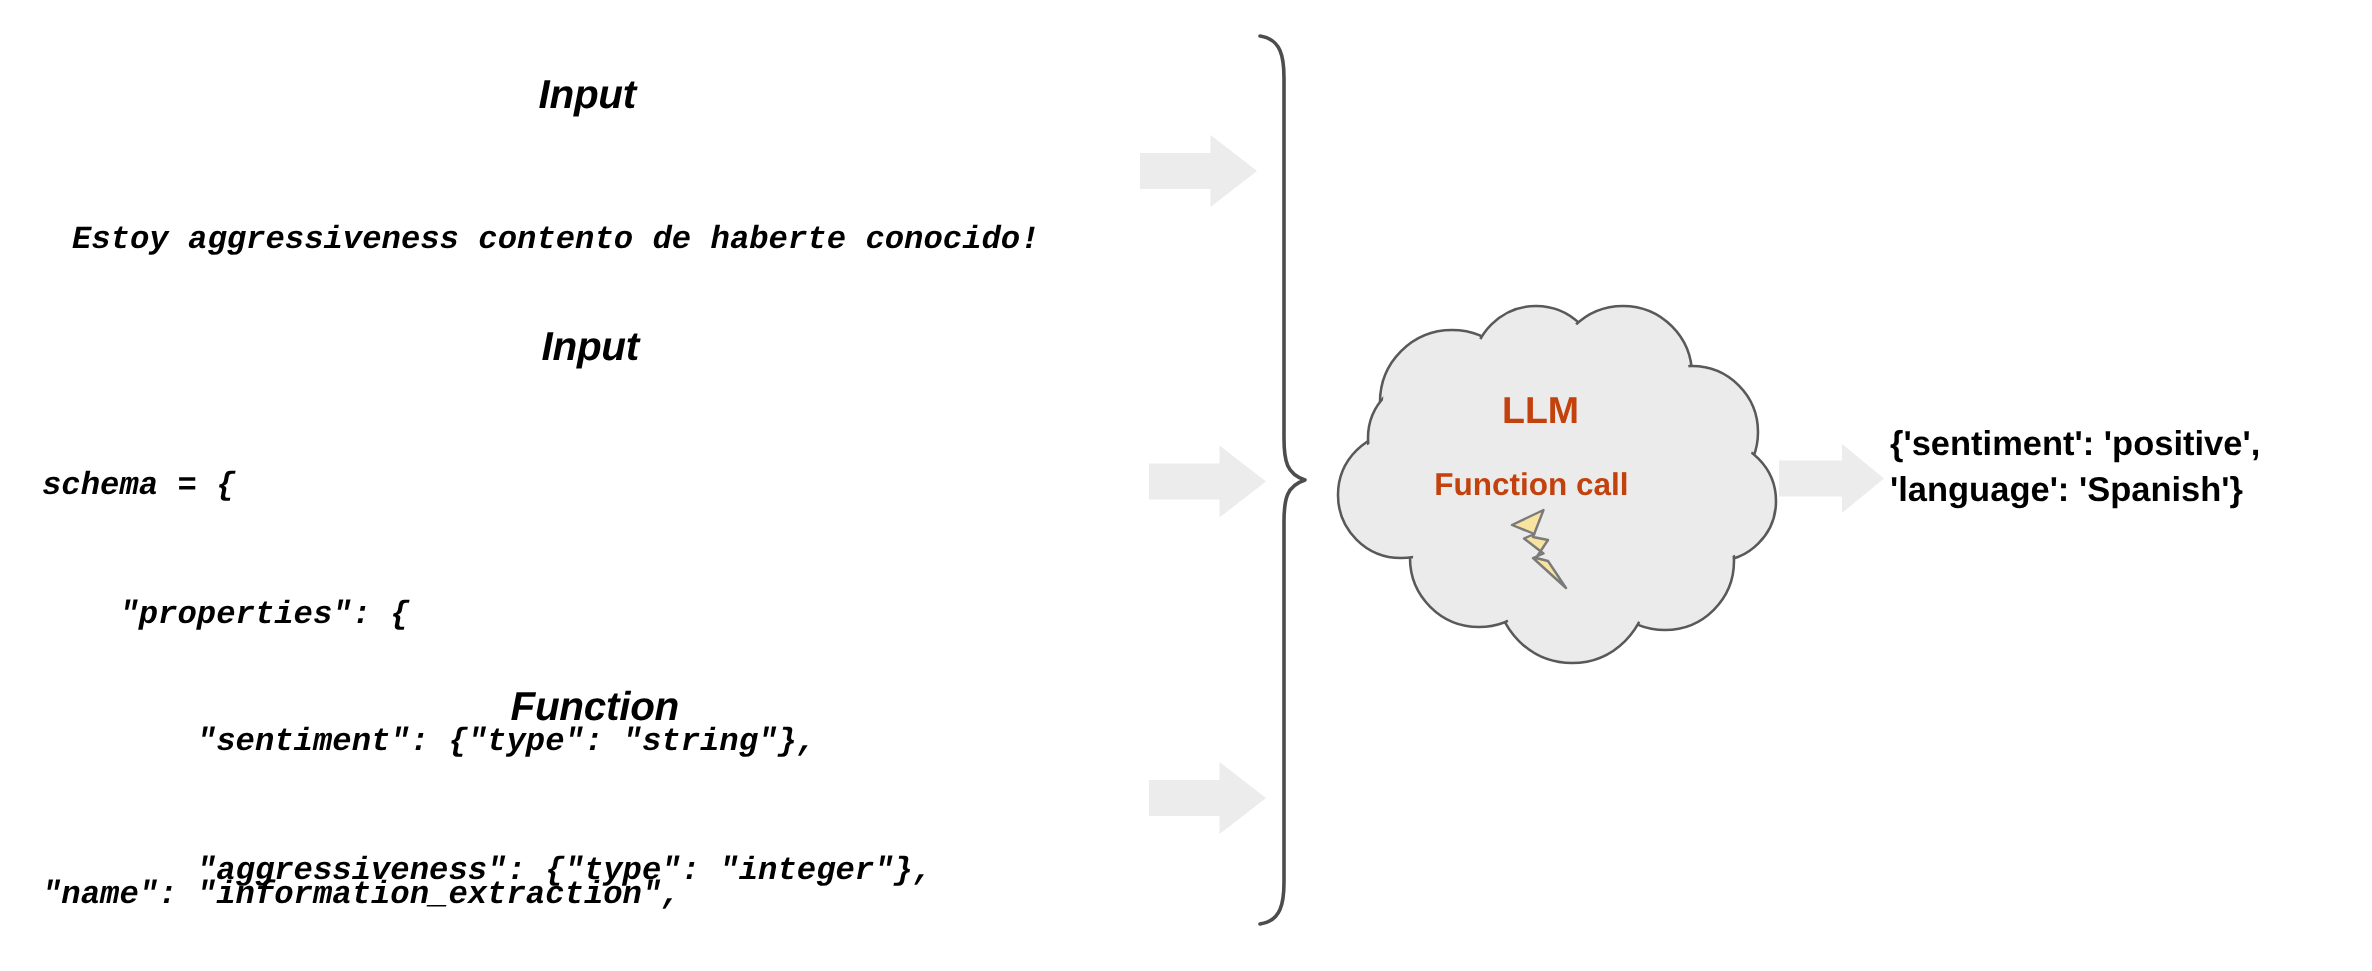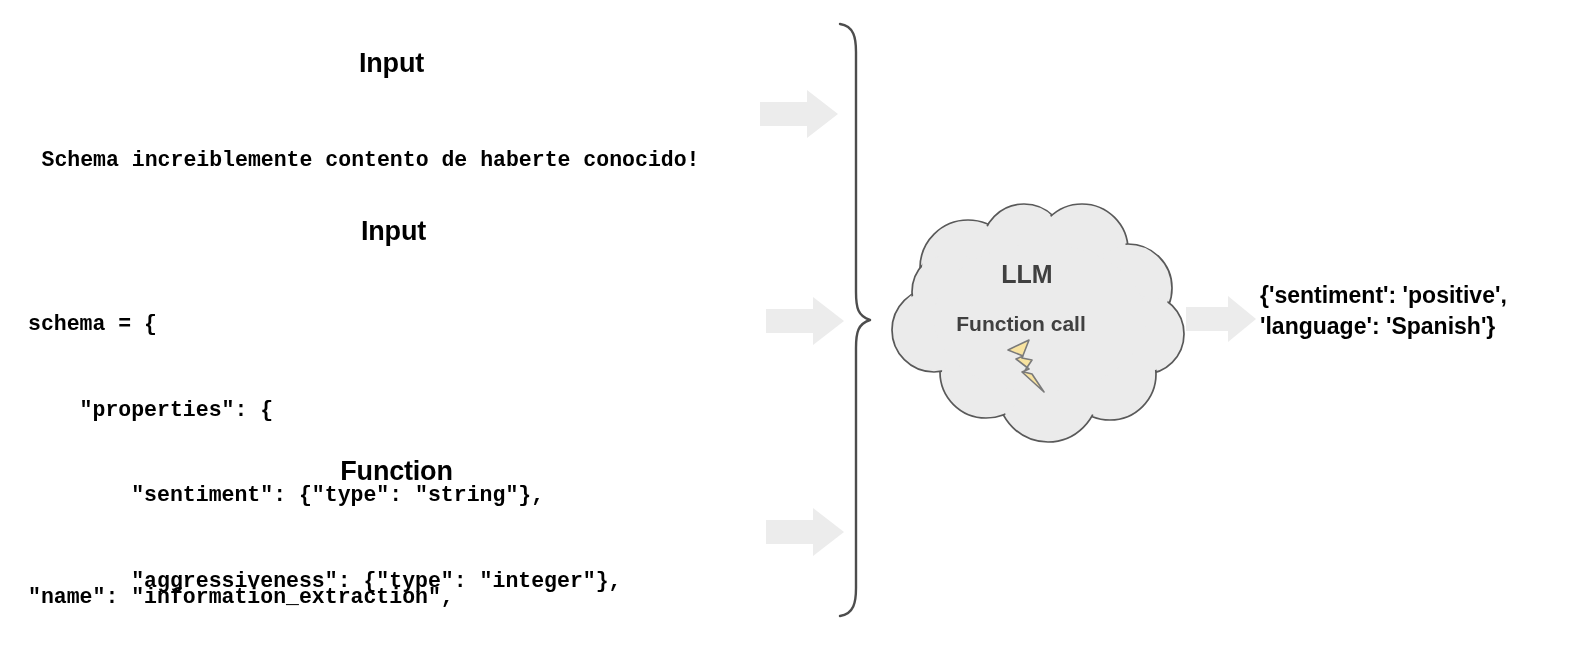--- a/index.html
+++ b/index.html
@@ -17,20 +17,21 @@
     height: 647px;
     background: #ffffff;
     overflow: hidden;
   }
 
   
   .block {
     position: absolute;
     left: 0;
     width: 775px;
+    font-style: italic;
   }
   .block-heading {
     font-family: "Liberation Sans", sans-serif;
     font-weight: bold;
     font-size: 27px;
     text-align: center;
     color: #000000;
     letter-spacing: -0.2px;
   }
   .code {
@@ -89,21 +90,21 @@
 
   
   #cloud-group {
     position: absolute;
     left: 872px;
     top: 196px;
   }
   .cloud-label {
     position: absolute;
     text-align: center;
-    color: #404040;
+    color: #c2410c;
     font-family: "Liberation Sans", sans-serif;
   }
   #cloud-title {
     left: 0;
     top: 64px;
     width: 310px;
     font-size: 25px;
     font-weight: bold;
   }
   #cloud-subtitle {
@@ -129,21 +130,21 @@
   }
 </style>
 </head>
 <body>
 
 <div id="canvas">
 
   <div class="block" id="input-block">
     <div class="block-heading">Input</div>
     <div class="code" id="input-lines">
-      <div>Schema increiblemente contento de haberte conocido!</div>
+      <div>Estoy aggressiveness contento de haberte conocido!</div>
     </div>
   </div>
 
   <div class="block" id="schema-block">
     <div class="block-heading">Input</div>
     <div class="code" id="schema-lines">
       <div>schema = {</div>
       <div>    "properties": {</div>
       <div>        "sentiment": {"type": "string"},</div>
       <div>        "aggressiveness": {"type": "integer"},</div>

